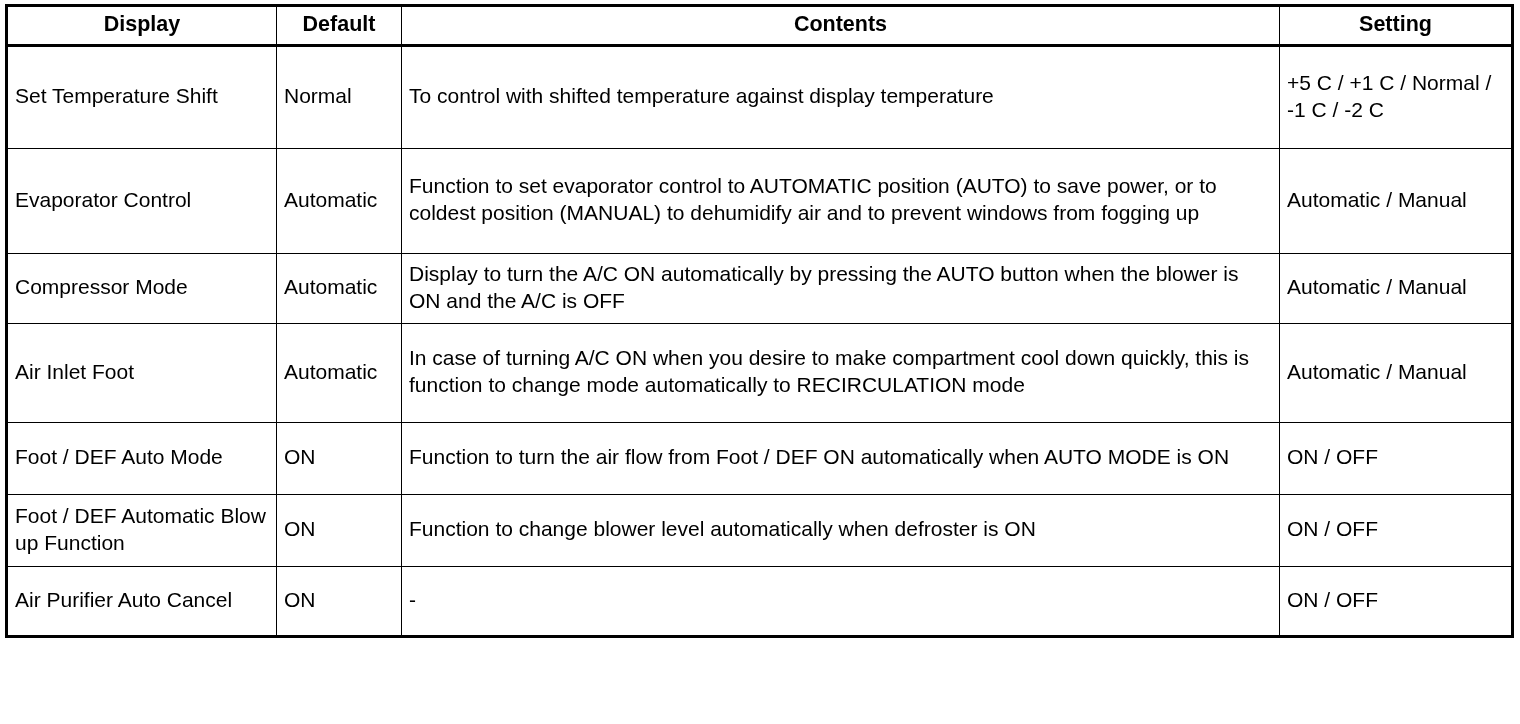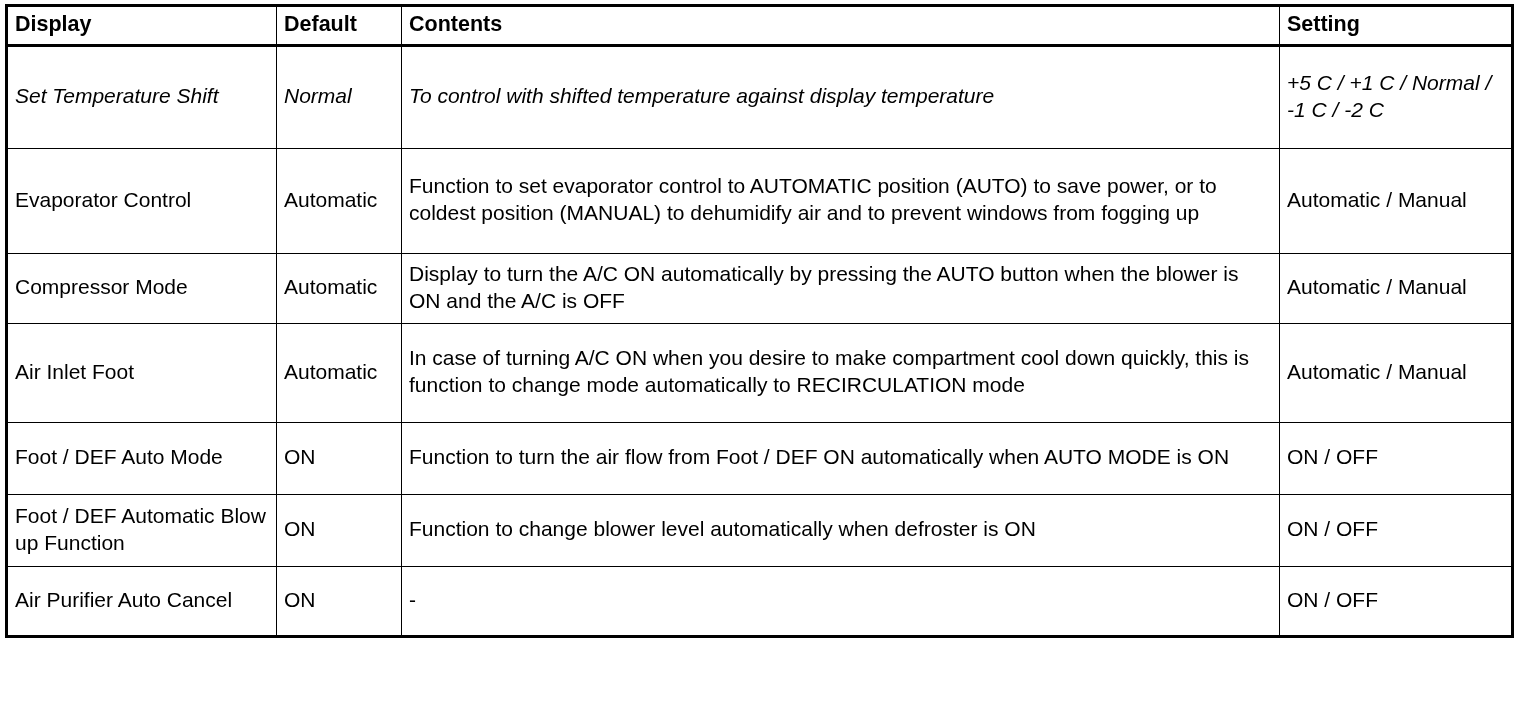--- a/index.html
+++ b/index.html
@@ -46,40 +46,41 @@
     line-height: 1.28;
     font-weight: normal;
     text-align: left;
     background: #ffffff;
     box-sizing: border-box;
   }
 
   
   table.spec-table thead th {
     font-weight: bold;
+    text-align: center;
     font-size: 21.5px;
     padding-top: 4px;
     padding-bottom: 5px;
     border-bottom: 3px solid #000000;
   }
 
   
   col.c-display  { width: 270px; }
   col.c-default  { width: 125px; }
   col.c-contents { width: 878px; }
   col.c-setting  { width: 233px; }
 
   td.cell-display  { padding-left: 9px; }
   td.cell-default  { padding-left: 7px; }
   td.cell-contents { padding-left: 8px; padding-right: 10px; }
   td.cell-setting  { padding-left: 8px; padding-right: 6px; }
 
   
   tr.r-head { height: 38px; }
-  tr.r0 { height: 103px; font-style: italic; }
+  tr.r0 { height: 103px; }
   tr.r1 { height: 105px; }
   tr.r2 { height: 73px; }
   tr.r3 { height: 70px; }
   tr.r4 { height: 99px; }
   tr.r5 { height: 72px; }
   tr.r6 { height: 72px; }
   tr.r7 { height: 70px; margin-top: 16px; }
 </style>
 </head>
 <body>

